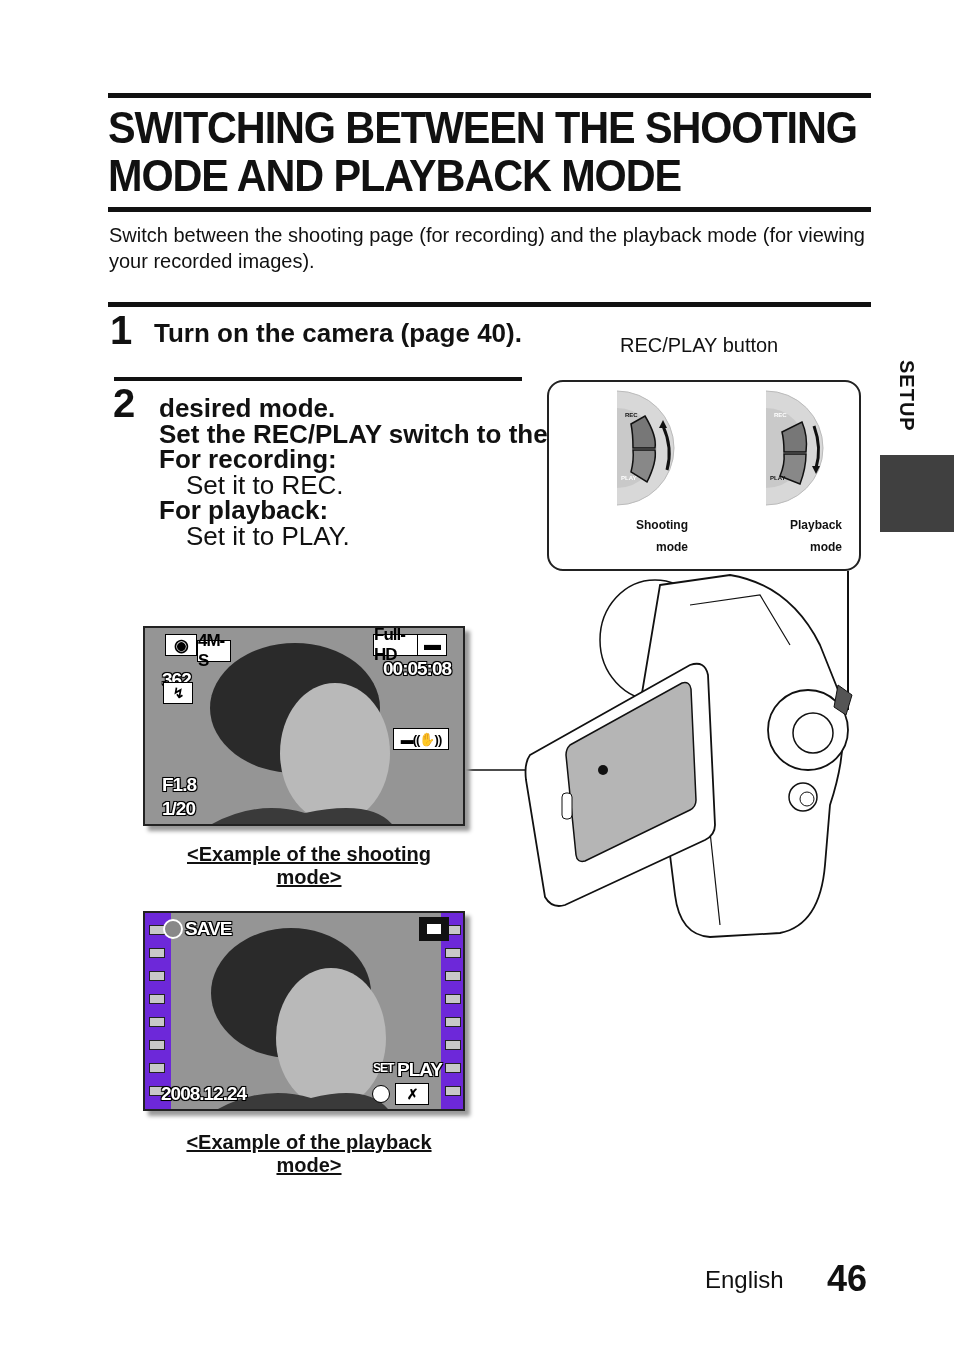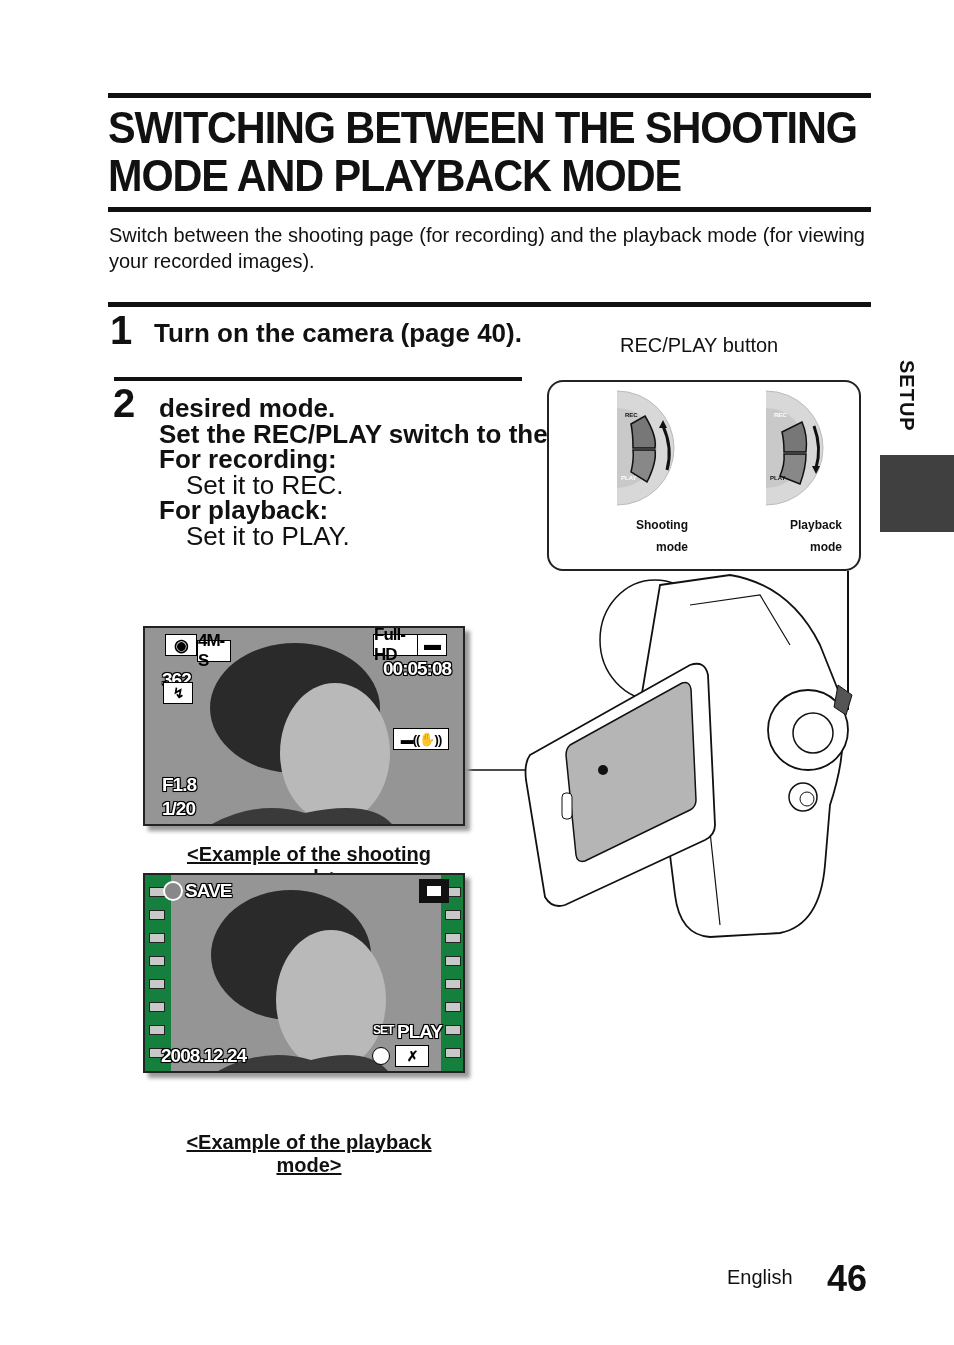--- a/index.html
+++ b/index.html
@@ -24,21 +24,21 @@
   #setup-tab-text { position: absolute; left: 895px; top: 360px; writing-mode: vertical-rl; font-weight: bold; font-size: 20px; letter-spacing: 1px; }
   #setup-tab { position: absolute; left: 880px; top: 455px; width: 74px; height: 77px; background: #404040; }
 
   .screen { position: absolute; width: 322px; height: 200px; border: 2px solid #222; background: linear-gradient(135deg,#9a9a9a 0%,#8a8a8a 45%,#7a7a7a 100%); box-shadow: 5px 5px 4px #999; overflow: hidden; }
   .osd { position: absolute; color: #fff; font-weight: bold; font-family: "Liberation Sans", sans-serif; text-shadow: -1px -1px 0 #000, 1px -1px 0 #000, -1px 1px 0 #000, 1px 1px 0 #000, 0 0 2px #000; font-size: 19px; letter-spacing: -1px; }
   .osd-box { position: absolute; background: #fff; border: 1.5px solid #000; color: #000; font-weight: bold; font-size: 17px; letter-spacing: -1px; display: flex; align-items: center; justify-content: center; }
   .film-hole { position: absolute; width: 16px; height: 10px; background: #c8c8c8; border: 1.5px solid #222; }
 
   .caption { position: absolute; font-weight: bold; font-size: 20px; line-height: 23px; text-align: center; width: 330px; text-decoration: underline; }
 
-  #footer-lang { position: absolute; left: 705px; top: 1266px; font-size: 20px; margin-left: 22px; }
+  #footer-lang { position: absolute; left: 705px; top: 1266px; font-size: 24px; }
   #footer-page { position: absolute; left: 827px; top: 1258px; font-size: 36px; font-weight: bold; }
 </style>
 </head>
 <body>
 
 <div class="rule" style="left:108px;top:93px;width:763px;height:5px;"></div>
 <div id="title">
   <div>SWITCHING BETWEEN THE SHOOTING</div>
   <div>MODE AND PLAYBACK MODE</div>
 </div>
@@ -138,21 +138,21 @@
   <div class="osd" style="left:238px;top:30px;">00:05:08</div>
   <div class="osd-box" style="left:248px;top:100px;width:56px;height:22px;font-size:13px;">▬((✋))</div>
   <div class="osd" style="left:17px;top:146px;">F1.8</div>
   <div class="osd" style="left:17px;top:170px;">1/20</div>
 </div>
 <div class="caption" style="left:144px;top:843px;">
   <div>&lt;Example of the shooting</div>
   <div>mode&gt;</div>
 </div>
 
-<div class="screen" style="left:143px;top:873px;background:#15803d;">
+<div class="screen" style="left:143px;top:911px;background:#6d28d9;">
   <svg style="position:absolute;left:26px;top:0;" width="270" height="200" viewBox="0 0 270 200">
     <rect width="270" height="200" fill="#959595"></rect>
     <ellipse cx="120" cy="80" rx="80" ry="65" fill="#2a2a2a"></ellipse>
     <ellipse cx="160" cy="125" rx="55" ry="70" fill="#b9b9b9"></ellipse>
     <path d="M40 200 Q90 170 140 185 Q200 170 220 200 Z" fill="#3a3a3a"></path>
   </svg>
   <div>
     <div class="film-hole" style="left:4px;top:12px;"></div>
     <div class="film-hole" style="left:4px;top:35px;"></div>
     <div class="film-hole" style="left:4px;top:58px;"></div>

